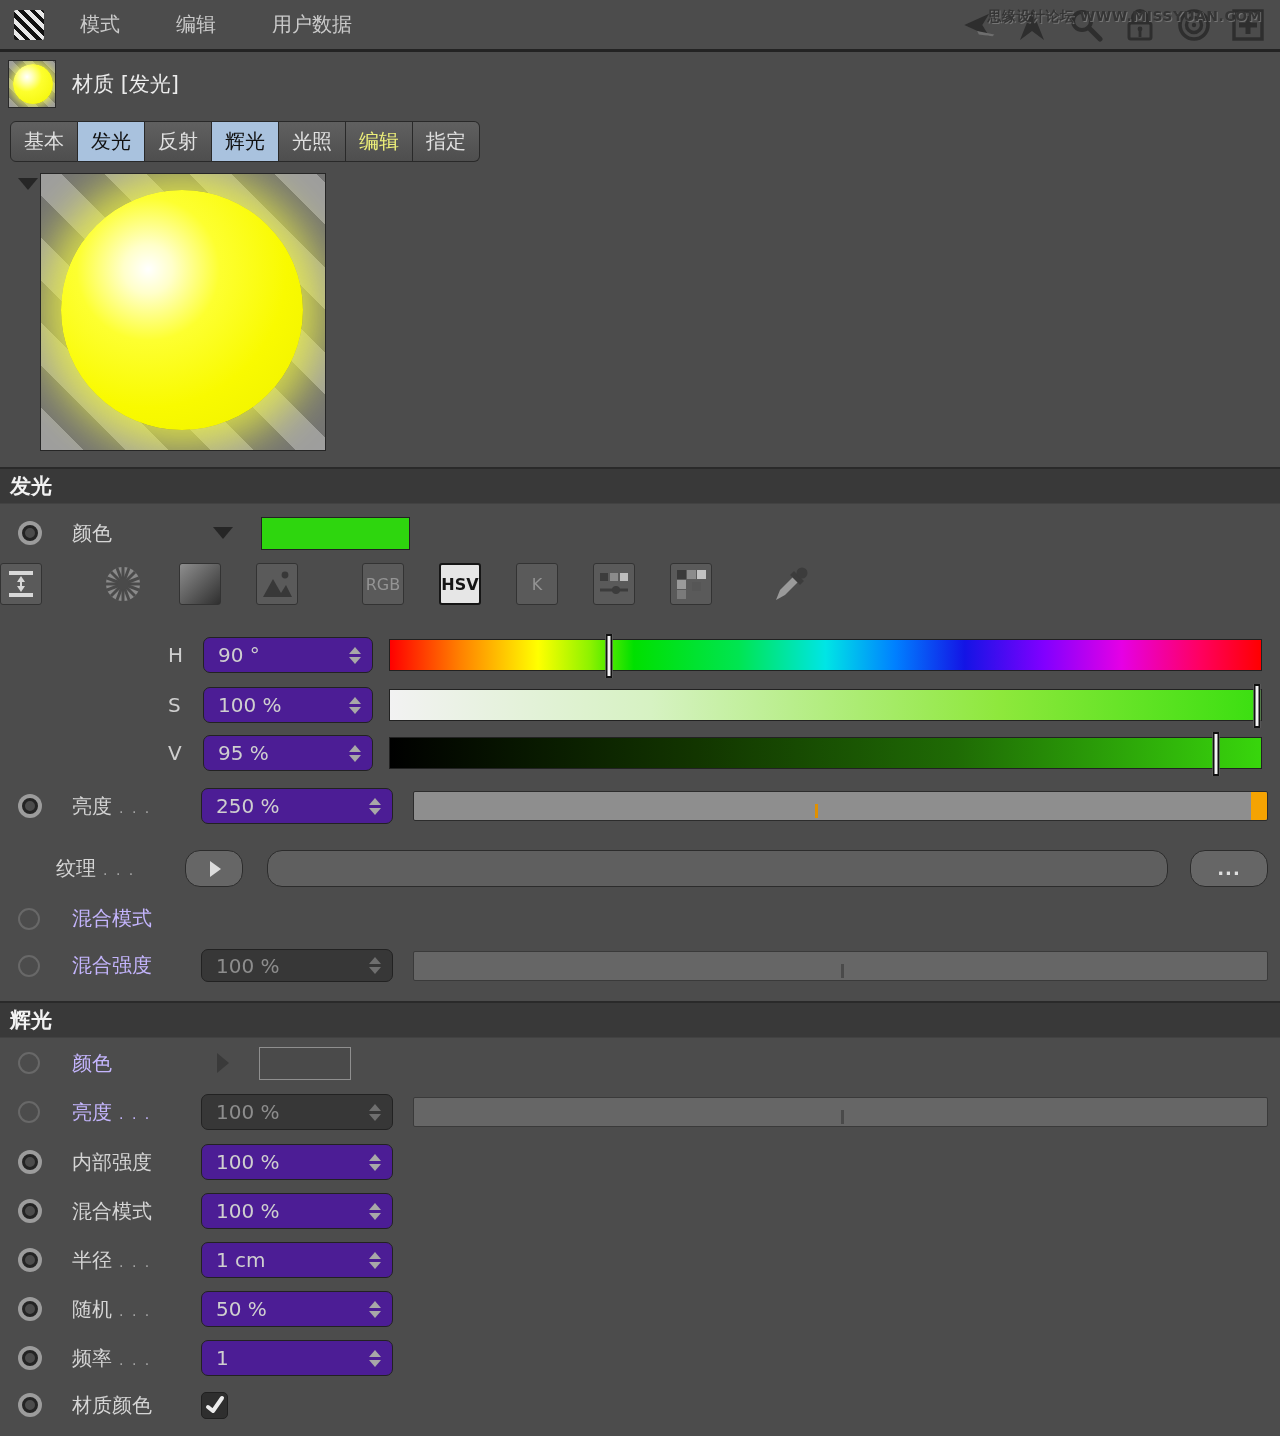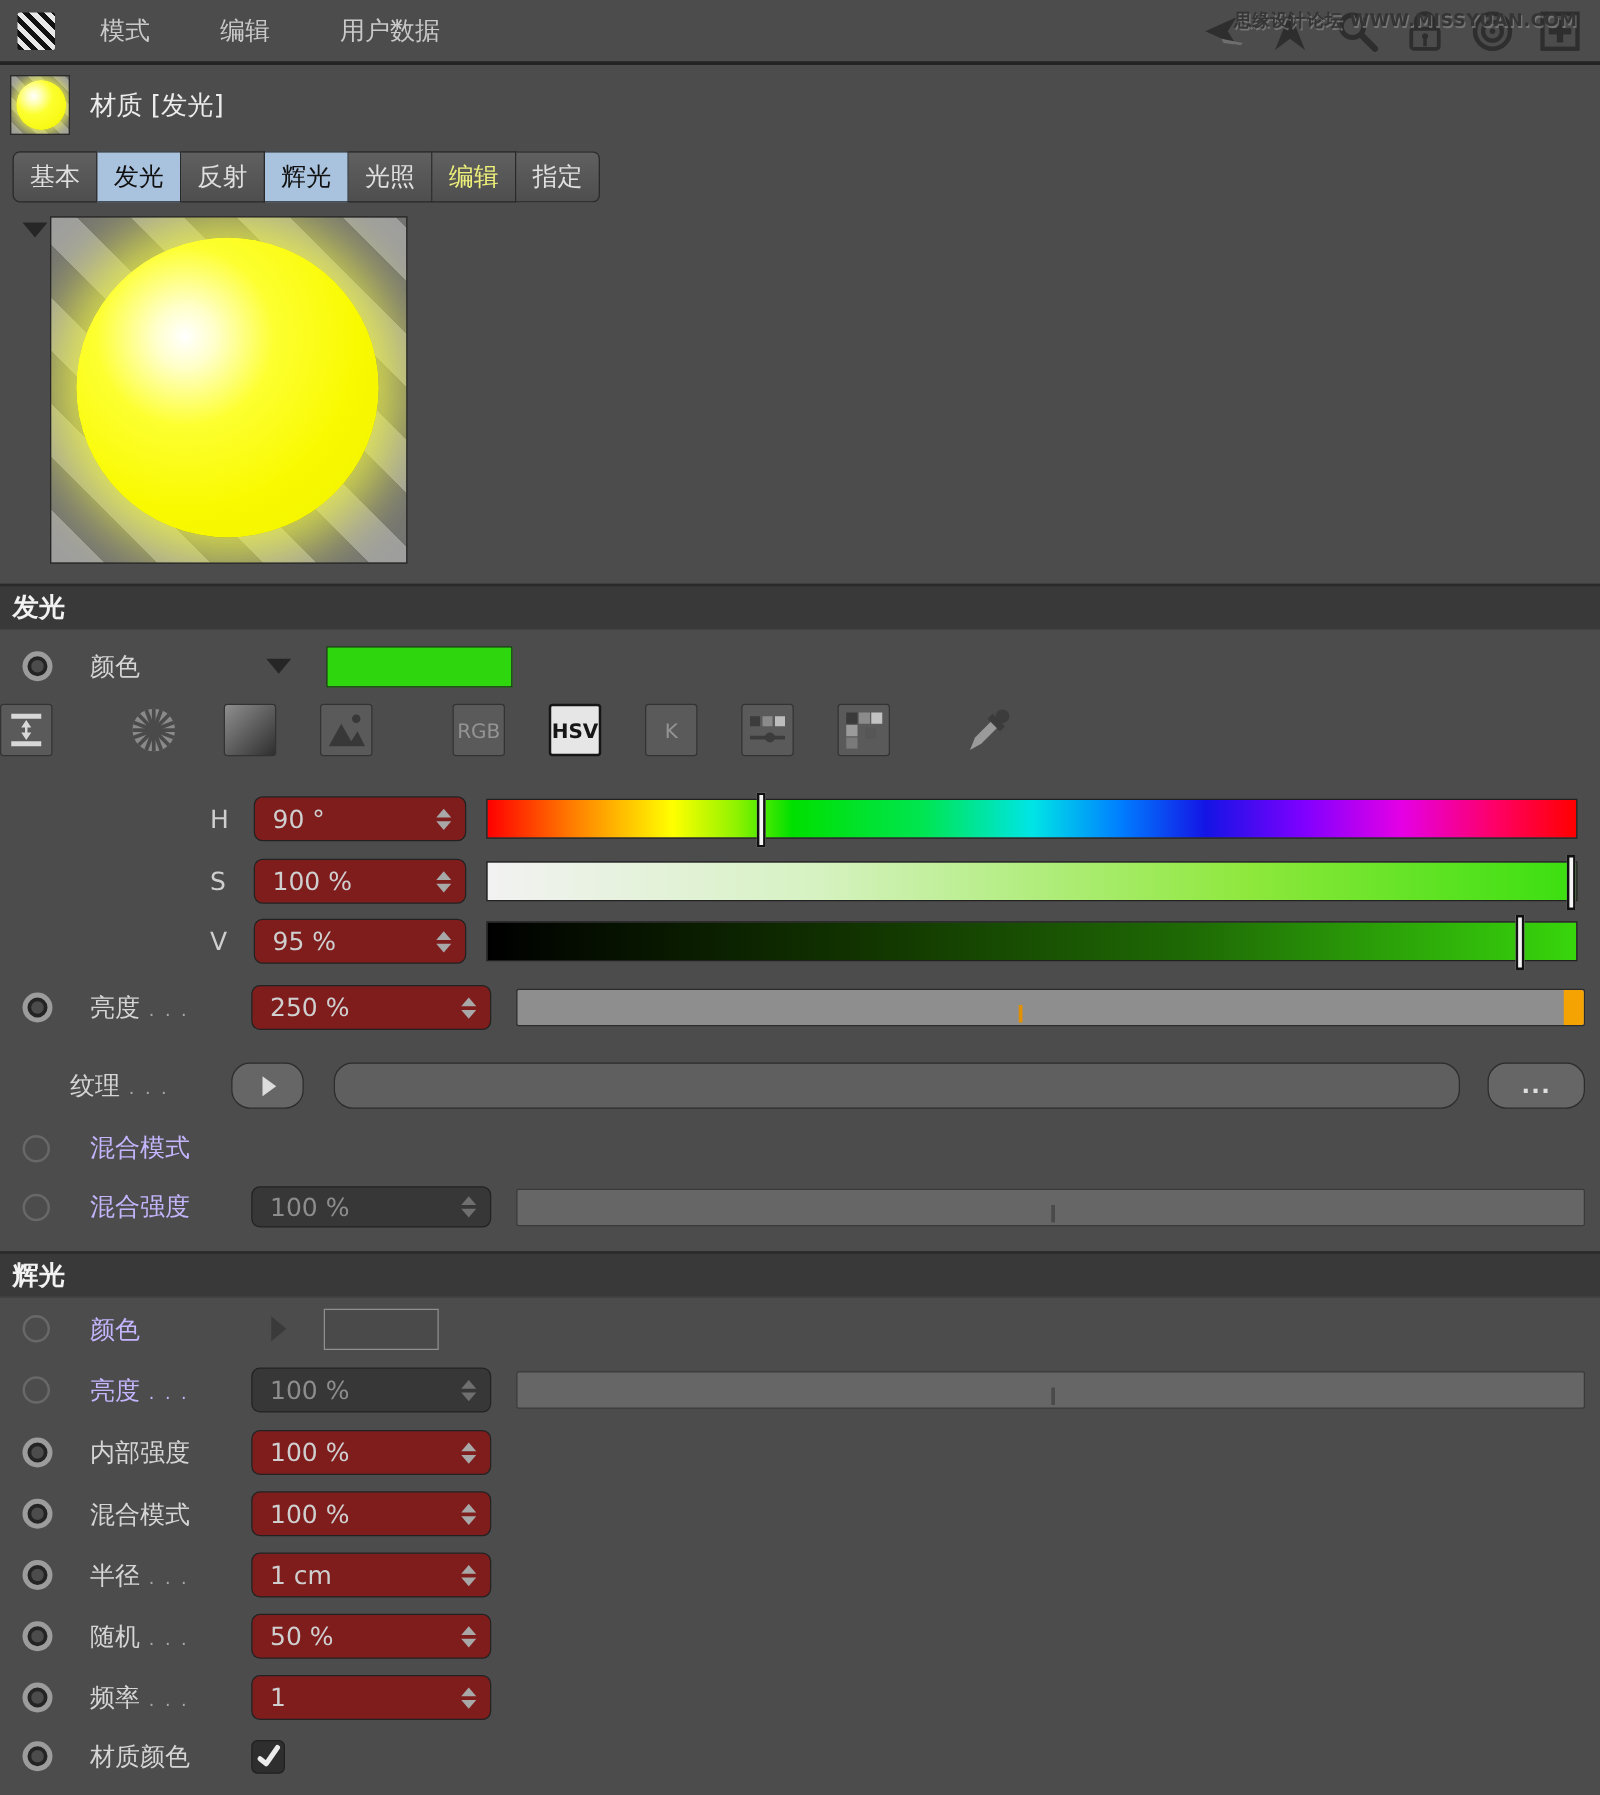--- a/index.html
+++ b/index.html
@@ -60,21 +60,21 @@
   .radio { width:24px; height:24px; border-radius:50%; flex:0 0 auto; margin-right:14px; position:relative; }
   .radio.on { background:#9c9c9c; }
   .radio.on::after { content:""; position:absolute; inset:4px; border-radius:50%;
     background:#4c4c4c; border:3px solid #242424; }
   .radio.off { width:22px; height:22px; border:2px solid #686868; margin-right:16px; }
   .label-col { width:113px; font-size:20px; color:#d5d5d5; display:flex; align-items:baseline; }
   .label-col .dots { font-size:14px; color:#a8a8a8; margin-left:7px; letter-spacing:2px; }
   .dim .label-col, .dim .label-col .dots { color:#c4b5fd; }
   .no-radio { padding-left:56px; }
   
-  .valbox { height:36px; background:#7f1d1d; border:1px solid #222; border-radius:7px;
+  .valbox { height:36px; background:#4c1d95; border:1px solid #222; border-radius:7px;
     display:flex; align-items:center; position:relative; padding-left:14px; flex:0 0 auto; }
   .valbox .val { font-size:20px; color:#cfcfcf; }
   .dim .valbox { background:#373737; }
   .dim .valbox .val { color:#8d8d8d; }
   .spin { position:absolute; right:9px; top:0; bottom:0; width:14px; display:flex;
     flex-direction:column; justify-content:center; gap:3px; }
   .spin i { width:0; height:0; border-left:6px solid transparent; border-right:6px solid transparent; }
   .spin i.up { border-bottom:7px solid #a8a8a8; }
   .spin i.dn { border-top:7px solid #a8a8a8; }
   .dim .spin i.up { border-bottom-color:#6f6f6f; }

